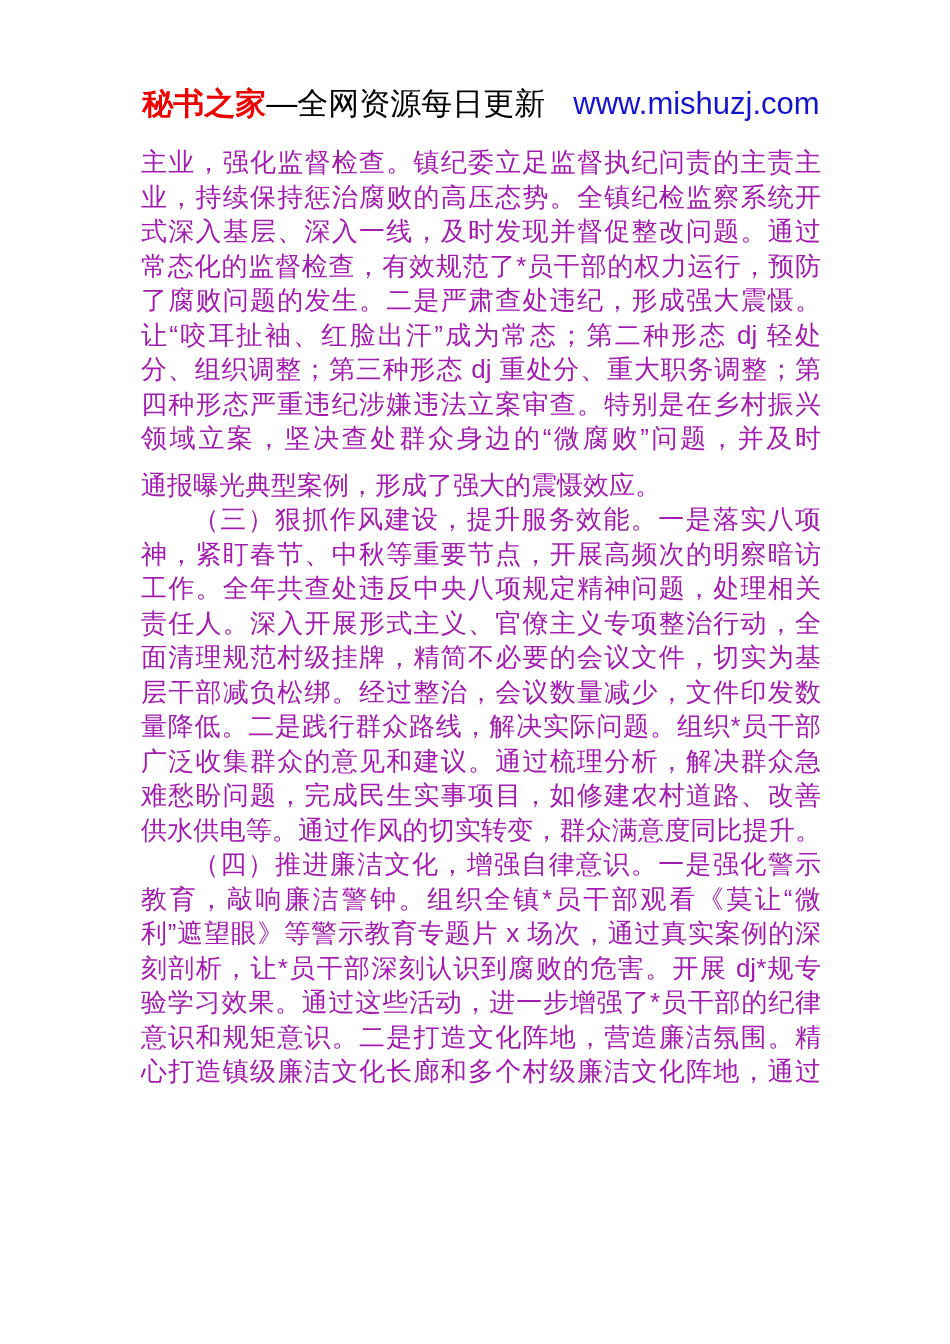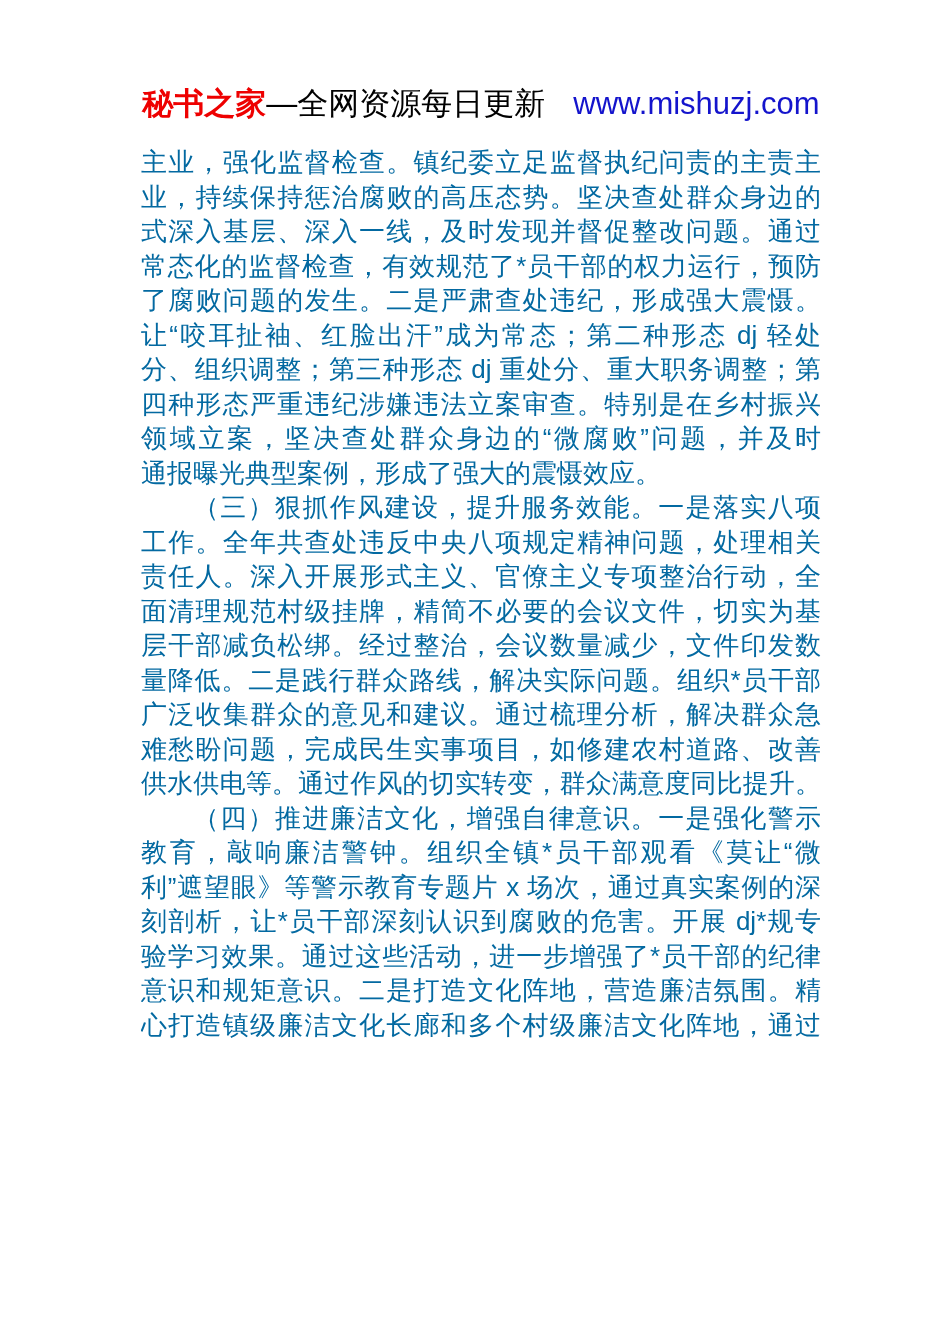--- a/index.html
+++ b/index.html
@@ -29,60 +29,61 @@
     color: #000000;
     margin-top: 16px;
   }
   .site-url {
     color: #1414cc;
     text-decoration: none;
     margin-left: 28px;
   }
   .doc-body {
     font-size: 26px;
-    color: #0369a1;
+    color: #a21caf;
   }
   .line {
     width: 680px;
     height: 34.5px;
     line-height: 34.5px;
     text-align: justify;
     text-align-last: justify;
     overflow: hidden;
   }
   .line.indent { text-indent: 2em; }
-  .line.short-last { text-align-last: left; }
+  .line.short-last { text-align-last: left; margin-top: 12px; }
   .para { margin: 0; }
 </style>
 </head>
 <body>
 
 <div class="page">
 
   <div class="site-header">
     <span class="site-name" style="color: rgb(238, 0, 0);">秘书之家</span><span class="site-tagline" style="color: rgb(0, 0, 0);">—全网资源每日更新</span><a class="site-url" href="#" style="color: rgb(20, 20, 204);">www.mishuzj.com</a>
   </div>
 
   <div class="doc-body">
 
     <div class="para">
       <div class="line">主业，强化监督检查。镇纪委立足监督执纪问责的主责主</div>
-      <div class="line">业，持续保持惩治腐败的高压态势。坚决查处群众身边的</div>
+      <div class="line">业，持续保持惩治腐败的高压态势。全镇纪检监察系统开</div>
       <div class="line">式深入基层、深入一线，及时发现并督促整改问题。通过</div>
       <div class="line">常态化的监督检查，有效规范了*员干部的权力运行，预防</div>
       <div class="line">了腐败问题的发生。二是严肃查处违纪，形成强大震慑。</div>
       <div class="line">让“咬耳扯袖、红脸出汗”成为常态；第二种形态 dj 轻处</div>
       <div class="line">分、组织调整；第三种形态 dj 重处分、重大职务调整；第</div>
       <div class="line">四种形态严重违纪涉嫌违法立案审查。特别是在乡村振兴</div>
       <div class="line">领域立案，坚决查处群众身边的“微腐败”问题，并及时</div>
       <div class="line short-last">通报曝光典型案例，形成了强大的震慑效应。</div>
     </div>
 
     <div class="para">
       <div class="line indent">（三）狠抓作风建设，提升服务效能。一是落实八项</div>
+      <div class="line">神，紧盯春节、中秋等重要节点，开展高频次的明察暗访</div>
       <div class="line">工作。全年共查处违反中央八项规定精神问题，处理相关</div>
       <div class="line">责任人。深入开展形式主义、官僚主义专项整治行动，全</div>
       <div class="line">面清理规范村级挂牌，精简不必要的会议文件，切实为基</div>
       <div class="line">层干部减负松绑。经过整治，会议数量减少，文件印发数</div>
       <div class="line">量降低。二是践行群众路线，解决实际问题。组织*员干部</div>
       <div class="line">广泛收集群众的意见和建议。通过梳理分析，解决群众急</div>
       <div class="line">难愁盼问题，完成民生实事项目，如修建农村道路、改善</div>
       <div class="line">供水供电等。通过作风的切实转变，群众满意度同比提升。</div>
     </div>
 

